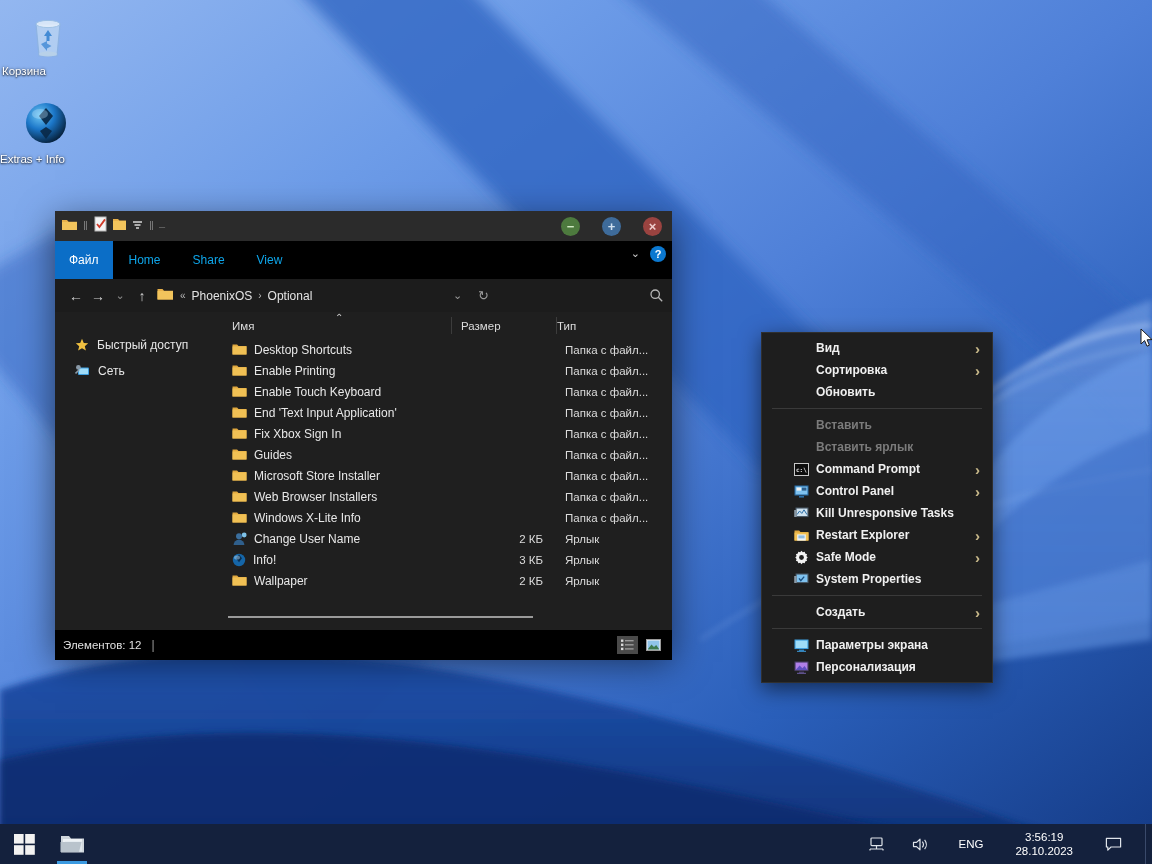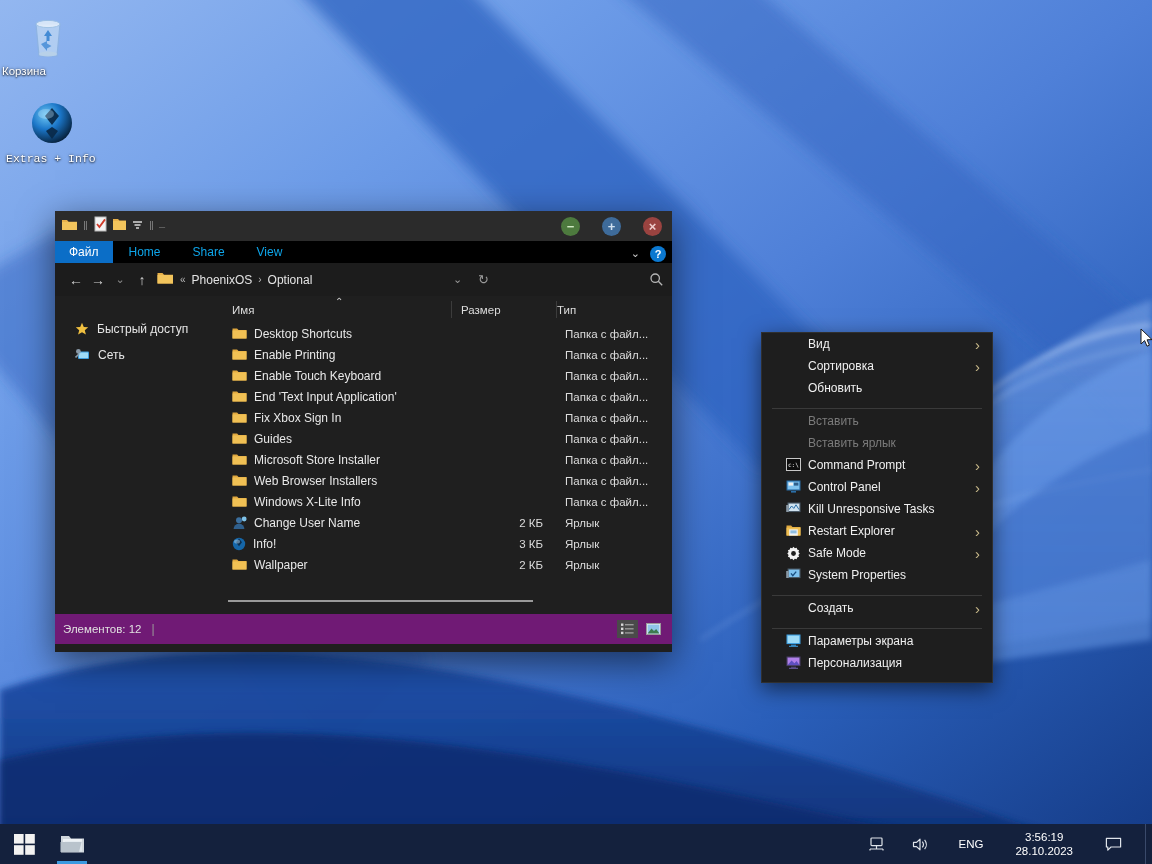--- a/index.html
+++ b/index.html
@@ -29,21 +29,21 @@
     position: relative; }
   .qat { display: flex; align-items: center; gap: 4px; }
   .qat .sep { color: #7d7d7d; font-size: 12px; padding: 0 1px; }
   .tb-btns { position: absolute; right: 10px; top: 0; height: 30px; display: flex; align-items: center; gap: 22px; }
   .tb-btn { width: 19px; height: 19px; border-radius: 50%; display: flex; align-items: center;
     justify-content: center; font-size: 13px; line-height: 1; color: rgba(0,0,0,.55); font-weight: bold; }
   .tb-min { background: #4d7a3e; color:#cfe8c2; }
   .tb-max { background: #3e6b9a; color:#cfe0f0; }
   .tb-close { background: #9a4340; color:#f0cfce; }
 
-  #ribbon { height: 22px; background: #000; display: flex; align-items: stretch; position: relative; }
+  #ribbon { height: 38px; background: #000; display: flex; align-items: stretch; position: relative; }
   .rb-tab { display: flex; align-items: center; padding: 0 16px; font-size: 12px; color: #0ea5e9; }
   .rb-tab.file { background: #0b6ec7; color: #fff; padding: 0 14px; }
   .rb-right { position: absolute; right: 6px; top: 0; height: 25px; display: flex; align-items: center; gap: 10px; }
   .rb-chev { color: #cfcfcf; font-size: 11px; }
   .rb-help { width: 16px; height: 16px; border-radius: 50%; background: #0b78d0; color: #fff;
     font-size: 11px; font-weight: bold; display: flex; align-items: center; justify-content: center; }
 
   #navbar { height: 33px; background: #1c1c1c; display: flex; align-items: center; padding: 0 10px; position: relative; }
   .nav-btn { color: #d2d2d2; font-size: 14px; width: 22px; text-align: center; }
   .nav-btn.dim { color: #8a8a8a; font-size: 11px; }
@@ -64,34 +64,34 @@
   .col-name { width: 228px; padding-left: 9px; position: relative; }
   .col-sortarrow { position:absolute; left: 112px; top: -8px; color: #cfcfcf; font-size: 10px; }
   .col-size { width: 105px; padding-left: 9px; border-left: 1px solid #3c3c3c; height: 17px; display:flex; align-items:center;}
   .col-type { flex: 1; border-left: 1px solid #3c3c3c; height: 17px; display:flex; align-items:center;}
   .frow { height: 21px; display: flex; align-items: center; font-size: 12px; color: #e8e8e8; }
   .fname { width: 228px; display: flex; align-items: center; gap: 7px; padding-left: 9px; }
   .fsize { width: 105px; text-align: right; padding-right: 13px; color: #dcdcdc; font-size: 11.5px; }
   .ftype { flex: 1; padding-left: 9px; color: #dcdcdc; font-size: 11.5px; white-space: nowrap; }
   #hline { position: absolute; left: 5px; bottom: 12px; width: 305px; height: 2px; background: #9a9a9a; }
 
-  #statusbar { height: 30px; background: #701a75; display: flex; align-items: center;
+  #statusbar { height: 30px; background: #000000; display: flex; align-items: center;
     padding: 0 8px; position: relative; }
   #status-text { font-size: 11.5px; color: #e0e0e0; }
   #status-div { color:#9a9a9a; font-size:12px; margin-left:10px;}
   .view-btns { position: absolute; right: 8px; display: flex; gap: 5px; align-items: center; }
   .vbtn { width: 21px; height: 18px; display:flex; align-items:center; justify-content:center; }
   .vbtn.active { background: #4a4a4a; }
 
   
   #ctxmenu { position: absolute; left: 761px; top: 332px; width: 232px;
     background: #1e1e1e; border: 1px solid #2f2f2f; padding: 4px 0;
     box-shadow: 0 6px 20px rgba(0,0,0,.55); }
-  .mi { height: 22px; display: flex; align-items: flex-start; position: relative; padding-left: 20px;
-    font-size: 12px; color: #f0f0f0; }
+  .mi { height: 22px; display: flex; align-items: center; position: relative; padding-left: 28px;
+    font-size: 12px; color: #f0f0f0; font-weight: bold; }
   .mi .ic { width: 22px; display: flex; align-items: center; justify-content: center; margin-right: 4px; }
   .mi .ic-spacer { width: 26px; }
   .mi .mlabel { flex: 1; }
   .mi .arrow { position: absolute; right: 12px; color: #c8b98a; font-size: 12px; line-height: 1; }
   .mi.disabled { color: #7b7b7b; }
   .msep { height: 1px; background: #3a3a3a; margin: 5px 10px; }
 
   
   #taskbar { position: absolute; left: 0; bottom: 0; width: 1152px; height: 40px;
     background: #14213d; display: flex; align-items: center; }
@@ -173,21 +173,21 @@
         <path d="M11,10 L35,10 L32,42 L14,42 Z" fill="#cfe3f5" opacity="0.55" stroke="#8fb4d8" stroke-width="1.2"></path>
         <ellipse cx="23" cy="10" rx="12" ry="3.6" fill="#e8f2fb" opacity="0.8" stroke="#9cc0e0" stroke-width="1"></ellipse>
         <ellipse cx="23" cy="40" rx="9" ry="2.6" fill="#b9d2e8" opacity="0.9"></ellipse>
         <path d="M23,16 l4,6 h-2.5 v5 h-3 v-5 H19 Z" fill="#2f7fd0" opacity="0.85"></path>
         <path d="M16,30 l6,-3 v2.4 l4.5,2.6 -4.5,2.6 v2.4 Z" fill="#2f7fd0" opacity="0.7"></path>
       </svg>
     </div>
     <div class="lbl">Корзина</div>
   </div>
 
-  <div class="desk-icon" style="left:6px; top:96px;font-family:Liberation Mono, monospace;">
+  <div class="desk-icon" style="left:0; top:96px;">
     <div class="glyph">
       <svg width="50" height="50" viewBox="0 0 50 50">
         <defs>
           <radialGradient id="orb" cx="0.35" cy="0.3" r="0.8">
             <stop offset="0" stop-color="#6fc8f5"></stop>
             <stop offset="0.45" stop-color="#1b76c8"></stop>
             <stop offset="1" stop-color="#031427"></stop>
           </radialGradient>
         </defs>
         <circle cx="25" cy="25" r="20" fill="url(#orb)"></circle>

